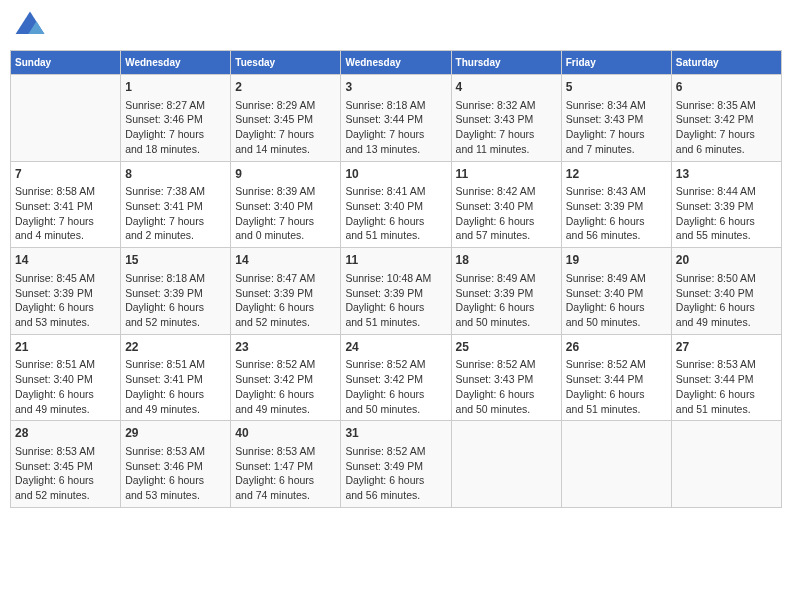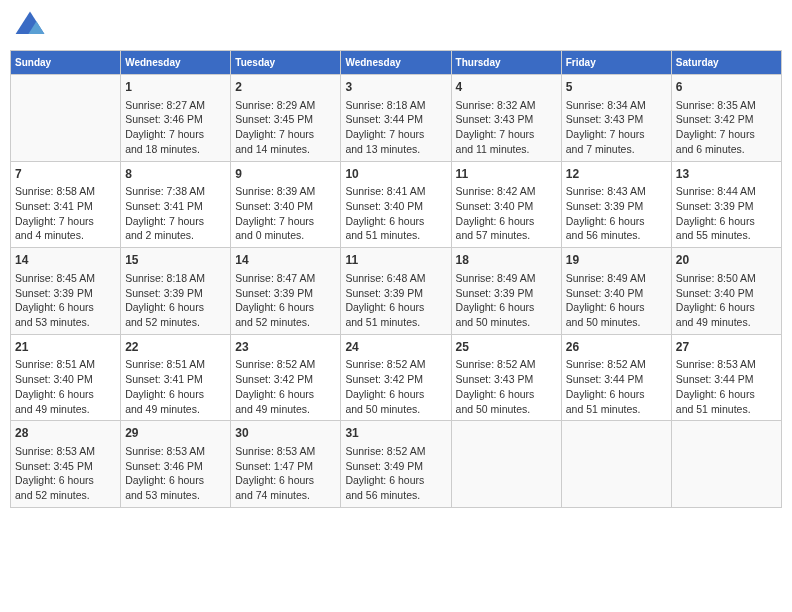--- a/index.html
+++ b/index.html
@@ -233,21 +233,21 @@
         </td>
         <td>
           <span class="day-number">14</span>
           <div class="cell-content">Sunrise: 8:47 AM</div>
           <div class="cell-content">Sunset: 3:39 PM</div>
           <div class="cell-content">Daylight: 6 hours</div>
           <div class="cell-content">and 52 minutes.</div>
         </td>
         <td>
           <span class="day-number">11</span>
-          <div class="cell-content">Sunrise: 6:48 AM</div>
+          <div class="cell-content">Sunrise: 10:48 AM</div>
           <div class="cell-content">Sunset: 3:39 PM</div>
           <div class="cell-content">Daylight: 6 hours</div>
           <div class="cell-content">and 51 minutes.</div>
         </td>
         <td>
           <span class="day-number">18</span>
           <div class="cell-content">Sunrise: 8:49 AM</div>
           <div class="cell-content">Sunset: 3:39 PM</div>
           <div class="cell-content">Daylight: 6 hours</div>
           <div class="cell-content">and 50 minutes.</div>
@@ -327,21 +327,21 @@
           <div class="cell-content">and 52 minutes.</div>
         </td>
         <td>
           <span class="day-number">29</span>
           <div class="cell-content">Sunrise: 8:53 AM</div>
           <div class="cell-content">Sunset: 3:46 PM</div>
           <div class="cell-content">Daylight: 6 hours</div>
           <div class="cell-content">and 53 minutes.</div>
         </td>
         <td>
-          <span class="day-number">30</span>
+          <span class="day-number">40</span>
           <div class="cell-content">Sunrise: 8:53 AM</div>
           <div class="cell-content">Sunset: 1:47 PM</div>
           <div class="cell-content">Daylight: 6 hours</div>
           <div class="cell-content">and 74 minutes.</div>
         </td>
         <td>
           <span class="day-number">31</span>
           <div class="cell-content">Sunrise: 8:52 AM</div>
           <div class="cell-content">Sunset: 3:49 PM</div>
           <div class="cell-content">Daylight: 6 hours</div>

